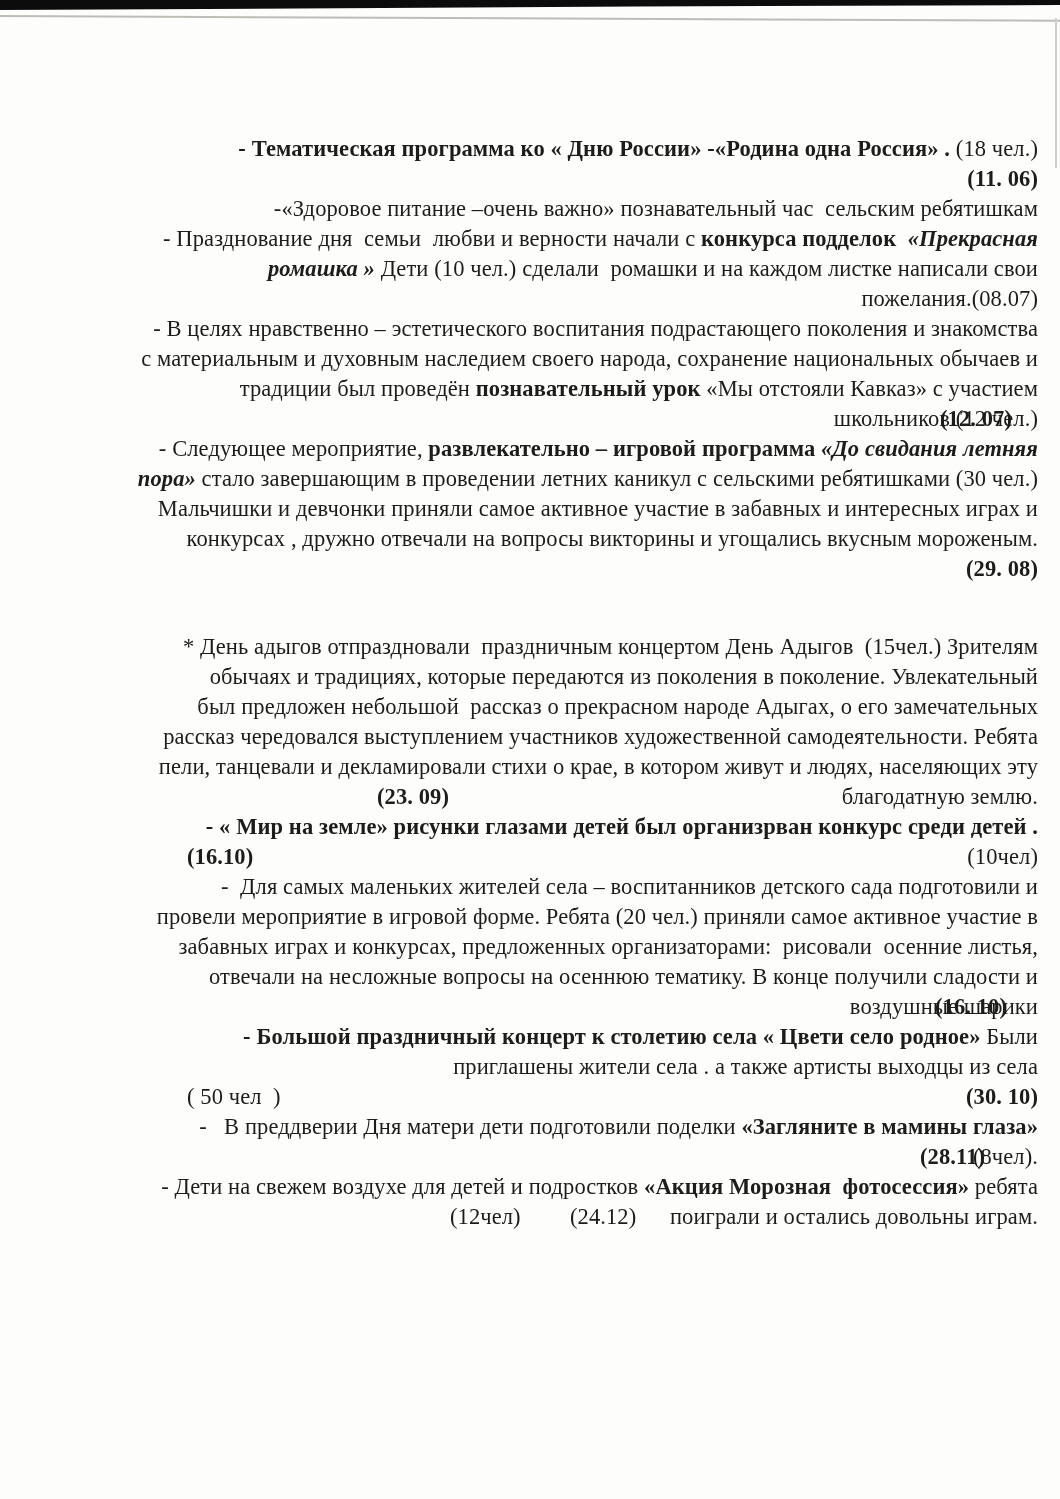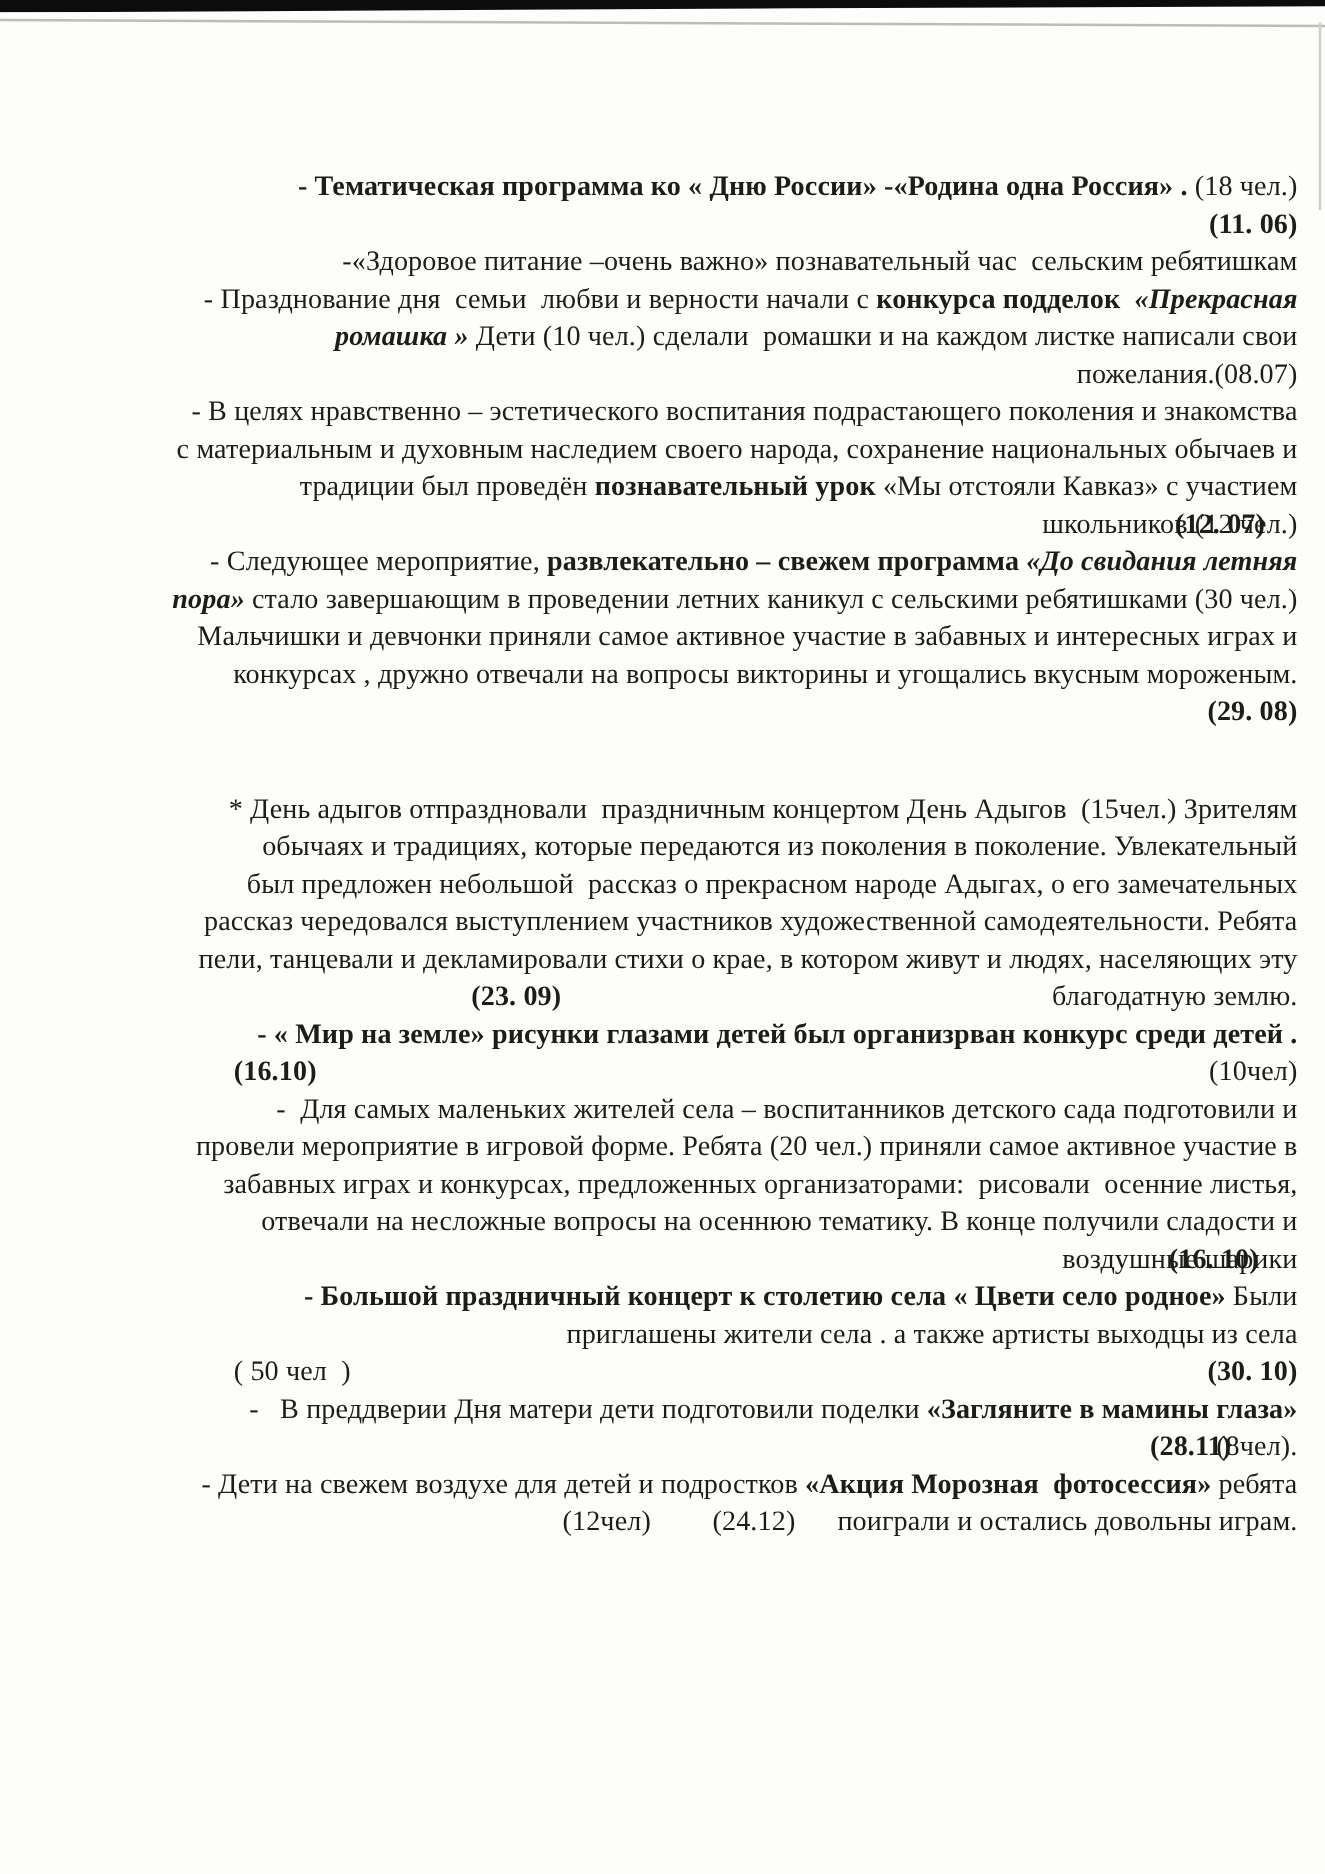--- a/index.html
+++ b/index.html
@@ -67,21 +67,21 @@
     <div class="line"><span class="run b">  - Тематическая программа ко « Дню России» -«Родина одна Россия» .</span><span class="run n"> (18 чел.)</span></div>
     <div class="line"><span class="run b">(11. 06)</span></div>
     <div class="line"><span class="run n">    -«Здоровое питание –очень важно» познавательный час  сельским ребятишкам</span></div>
     <div class="line"><span class="run n">     - Празднование дня  семьи  любви и верности начали с </span><span class="run b">конкурса подделок</span><span class="run bi">  «Прекрасная</span></div>
     <div class="line"><span class="run bi">ромашка »</span><span class="run n"> Дети (10 чел.) сделали  ромашки и на каждом листке написали свои</span></div>
     <div class="line"><span class="run n">пожелания.(08.07)</span></div>
     <div class="line"><span class="run n">- В целях нравственно – эстетического воспитания подрастающего поколения и знакомства</span></div>
     <div class="line"><span class="run n">с материальным и духовным наследием своего народа, сохранение национальных обычаев и</span></div>
     <div class="line"><span class="run n">традиции был проведён </span><span class="run b">познавательный урок</span><span class="run n"> «Мы отстояли Кавказ» с участием</span></div>
     <div class="line"><span class="run n">школьников (12 чел.)</span><span class="run b abs" style="left: 918px;">(12. 07)</span></div>
-    <div class="line"><span class="run n">- Следующее мероприятие, </span><span class="run b">развлекательно – свежем программа </span><span class="run bi">«До свидания летняя</span></div>
+    <div class="line"><span class="run n">- Следующее мероприятие, </span><span class="run b">развлекательно – игровой программа </span><span class="run bi">«До свидания летняя</span></div>
     <div class="line"><span class="run bi">пора»</span><span class="run n"> стало завершающим в проведении летних каникул с сельскими ребятишками (30 чел.)</span></div>
     <div class="line"><span class="run n">Мальчишки и девчонки приняли самое активное участие в забавных и интересных играх и</span></div>
     <div class="line"><span class="run n">конкурсах , дружно отвечали на вопросы викторины и угощались вкусным мороженым.</span></div>
     <div class="line"><span class="run b">(29. 08)</span></div>
     <div class="line" style="margin-top: 48px;"><span class="run n"> * День адыгов отпраздновали  праздничным концертом День Адыгов  (15чел.) Зрителям</span></div>
     <div class="line"><span class="run n">обычаях и традициях, которые передаются из поколения в поколение. Увлекательный</span></div>
     <div class="line"><span class="run n">был предложен небольшой  рассказ о прекрасном народе Адыгах, о его замечательных</span></div>
     <div class="line"><span class="run n">рассказ чередовался выступлением участников художественной самодеятельности. Ребята</span></div>
     <div class="line"><span class="run n">пели, танцевали и декламировали стихи о крае, в котором живут и людях, населяющих эту</span></div>
     <div class="line"><span class="run n">благодатную землю.</span><span class="run b abs" style="left: 355px;">(23. 09)</span></div>

